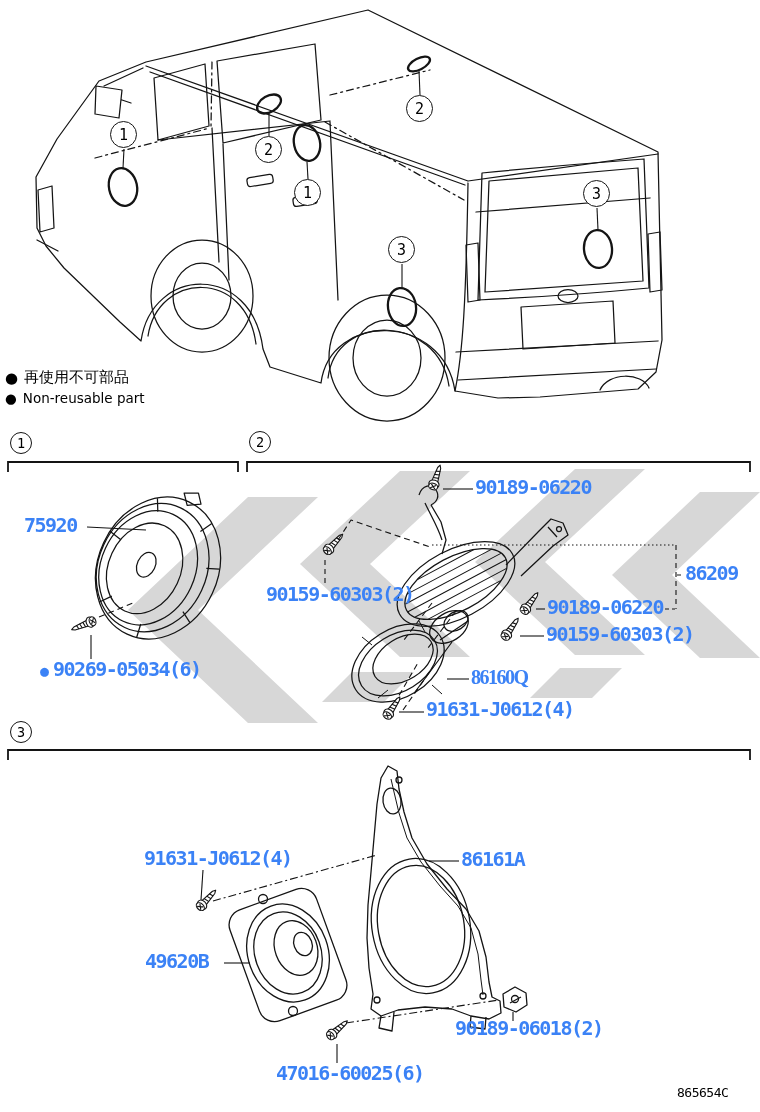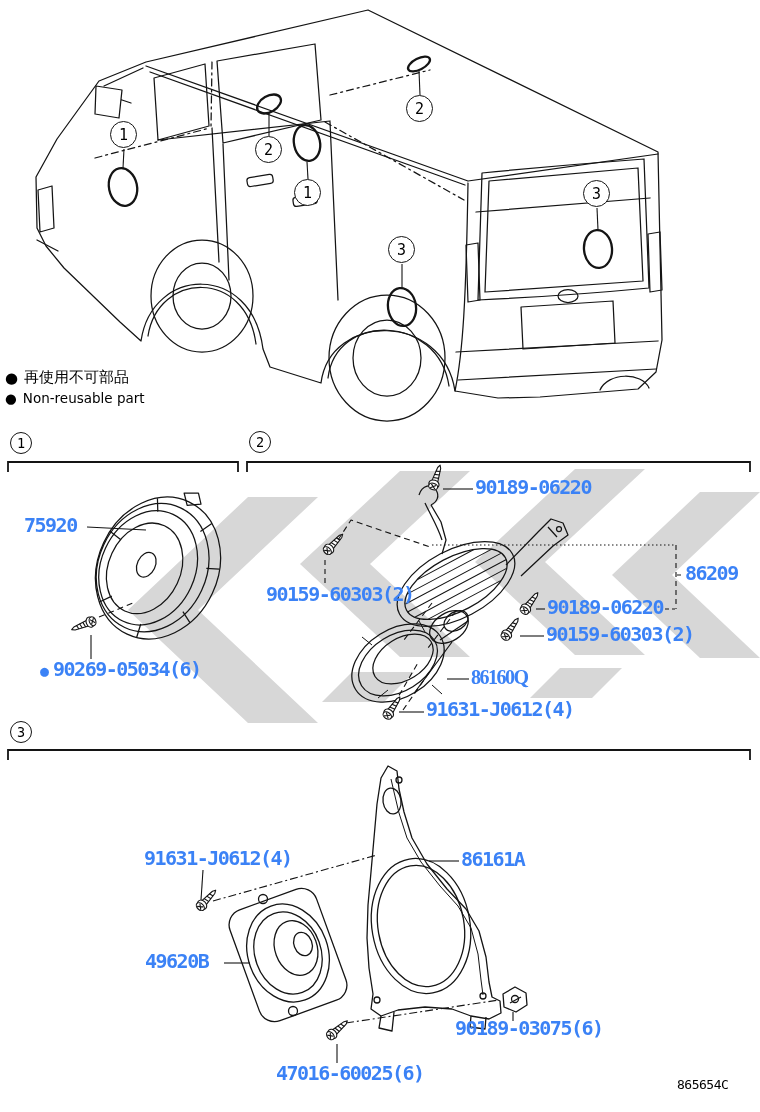--- a/index.html
+++ b/index.html
@@ -13,21 +13,21 @@
            border:1.5px solid #141414;border-radius:50%;background:#fff;
            display:flex;align-items:center;justify-content:center;
            font:15px "DejaVu Sans Mono",monospace;}
   .seccallout{position:absolute;width:22px;height:22px;box-sizing:border-box;
            border:1.4px solid #141414;border-radius:50%;background:#fff;
            display:flex;align-items:center;justify-content:center;
            font:13.5px "DejaVu Sans Mono",monospace;}
   .legend-line{position:absolute;display:flex;gap:6px;align-items:center;
            font:15px "DejaVu Sans",sans-serif;white-space:nowrap;}
   .legend-line.en{font-size:13.5px;}
-  .docnum{position:absolute;font:13px "DejaVu Sans Mono",monospace;letter-spacing:-.5px;}
+  .docnum{position:absolute;font:13px "DejaVu Sans Mono",monospace;letter-spacing:-.5px;margin-top:8px;}
 </style>
 </head>
 <body>
 
 <div class="page">
 
 <svg class="art" width="760" height="1112" viewBox="0 0 760 1112">
   <defs>
     <g id="screw" stroke="#141414" stroke-width="1.1" fill="#fff">
       <path d="M6,-3 L20,-1.6 L23,0 L20,1.6 L6,3 Z"></path>
@@ -227,18 +227,18 @@
 <div class="plabel" style="left:475px;top:476px;">90189-06220</div>
 <div class="plabel" style="left:685px;top:562px;">86209</div>
 <div class="plabel" style="left:266px;top:583px;">90159-60303(2)</div>
 <div class="plabel" style="left:547px;top:596px;">90189-06220</div>
 <div class="plabel" style="left:546px;top:623px;">90159-60303(2)</div>
 <div class="plabel" style="left:471px;top:666px;font-family:Liberation Serif, serif;">86160Q</div>
 <div class="plabel" style="left:426px;top:698px;">91631-J0612(4)</div>
 <div class="plabel" style="left:144px;top:847px;">91631-J0612(4)</div>
 <div class="plabel" style="left:461px;top:848px;">86161A</div>
 <div class="plabel" style="left:145px;top:950px;">49620B</div>
-<div class="plabel" style="left:455px;top:1017px;">90189-03075(6)</div>
+<div class="plabel" style="left:455px;top:1017px;">90189-06018(2)</div>
 <div class="plabel" style="left:276px;top:1062px;">47016-60025(6)</div>
 
 <div class="docnum" style="left:677px;top:1077px;">865654C</div>
 
 </div>
 
 </body></html>

